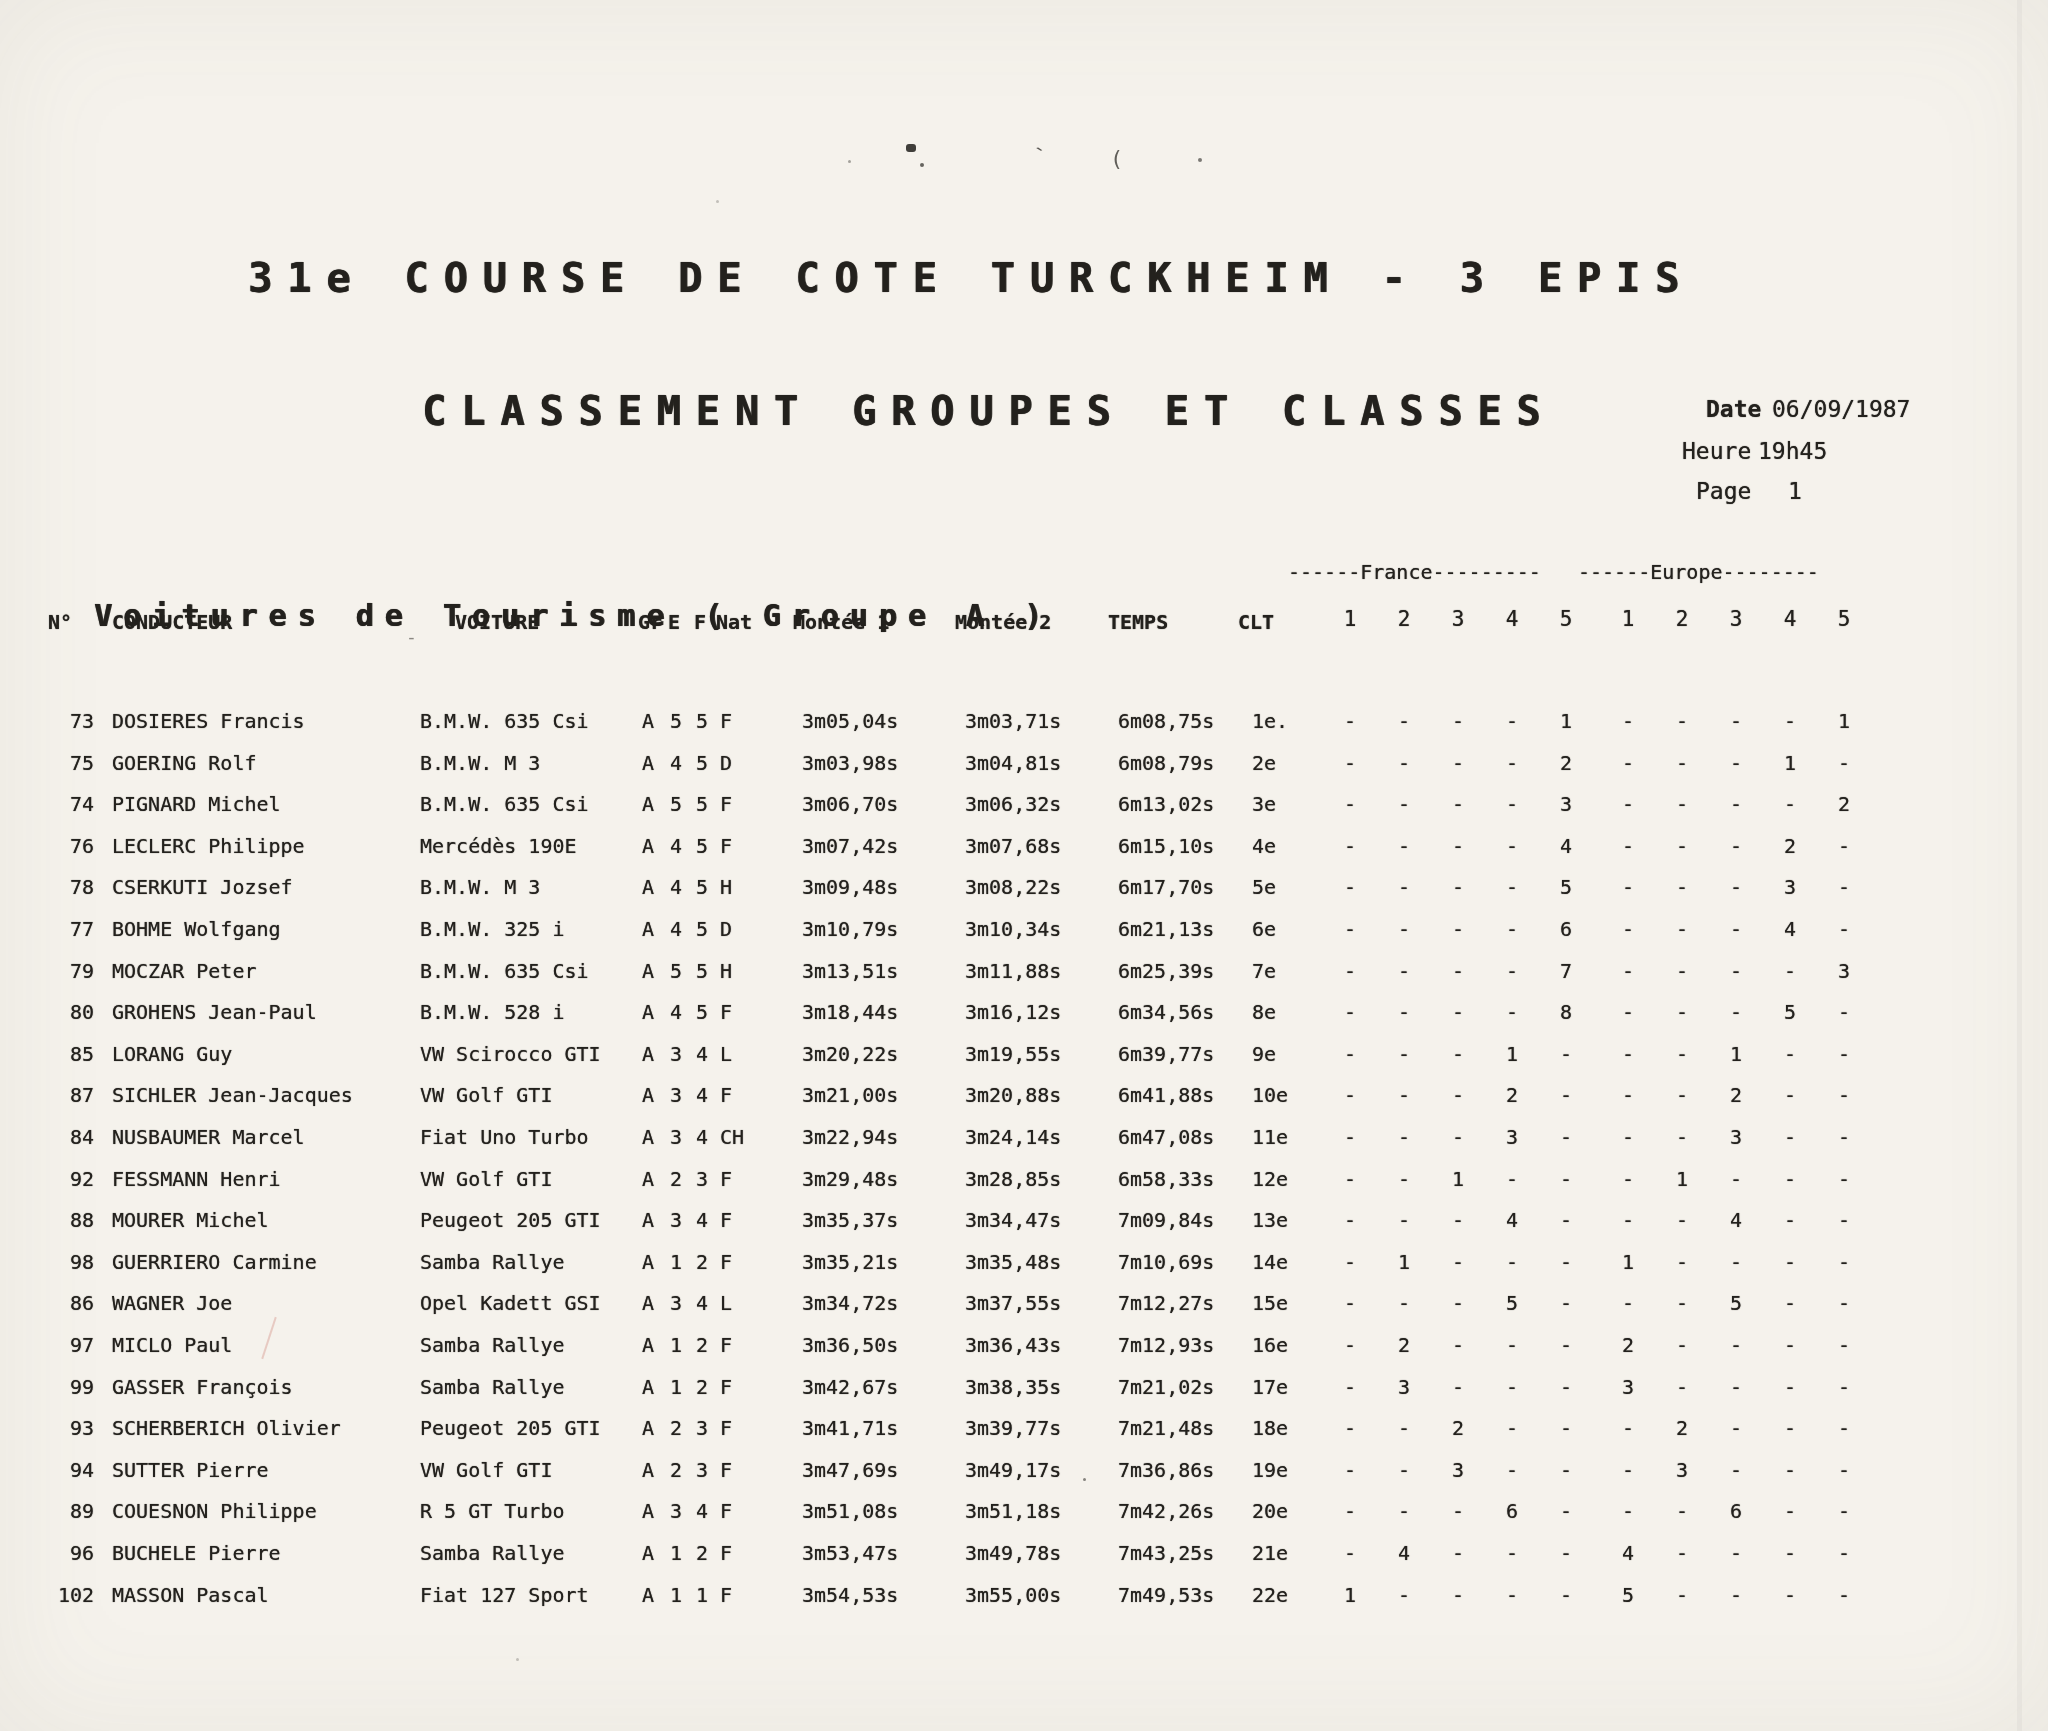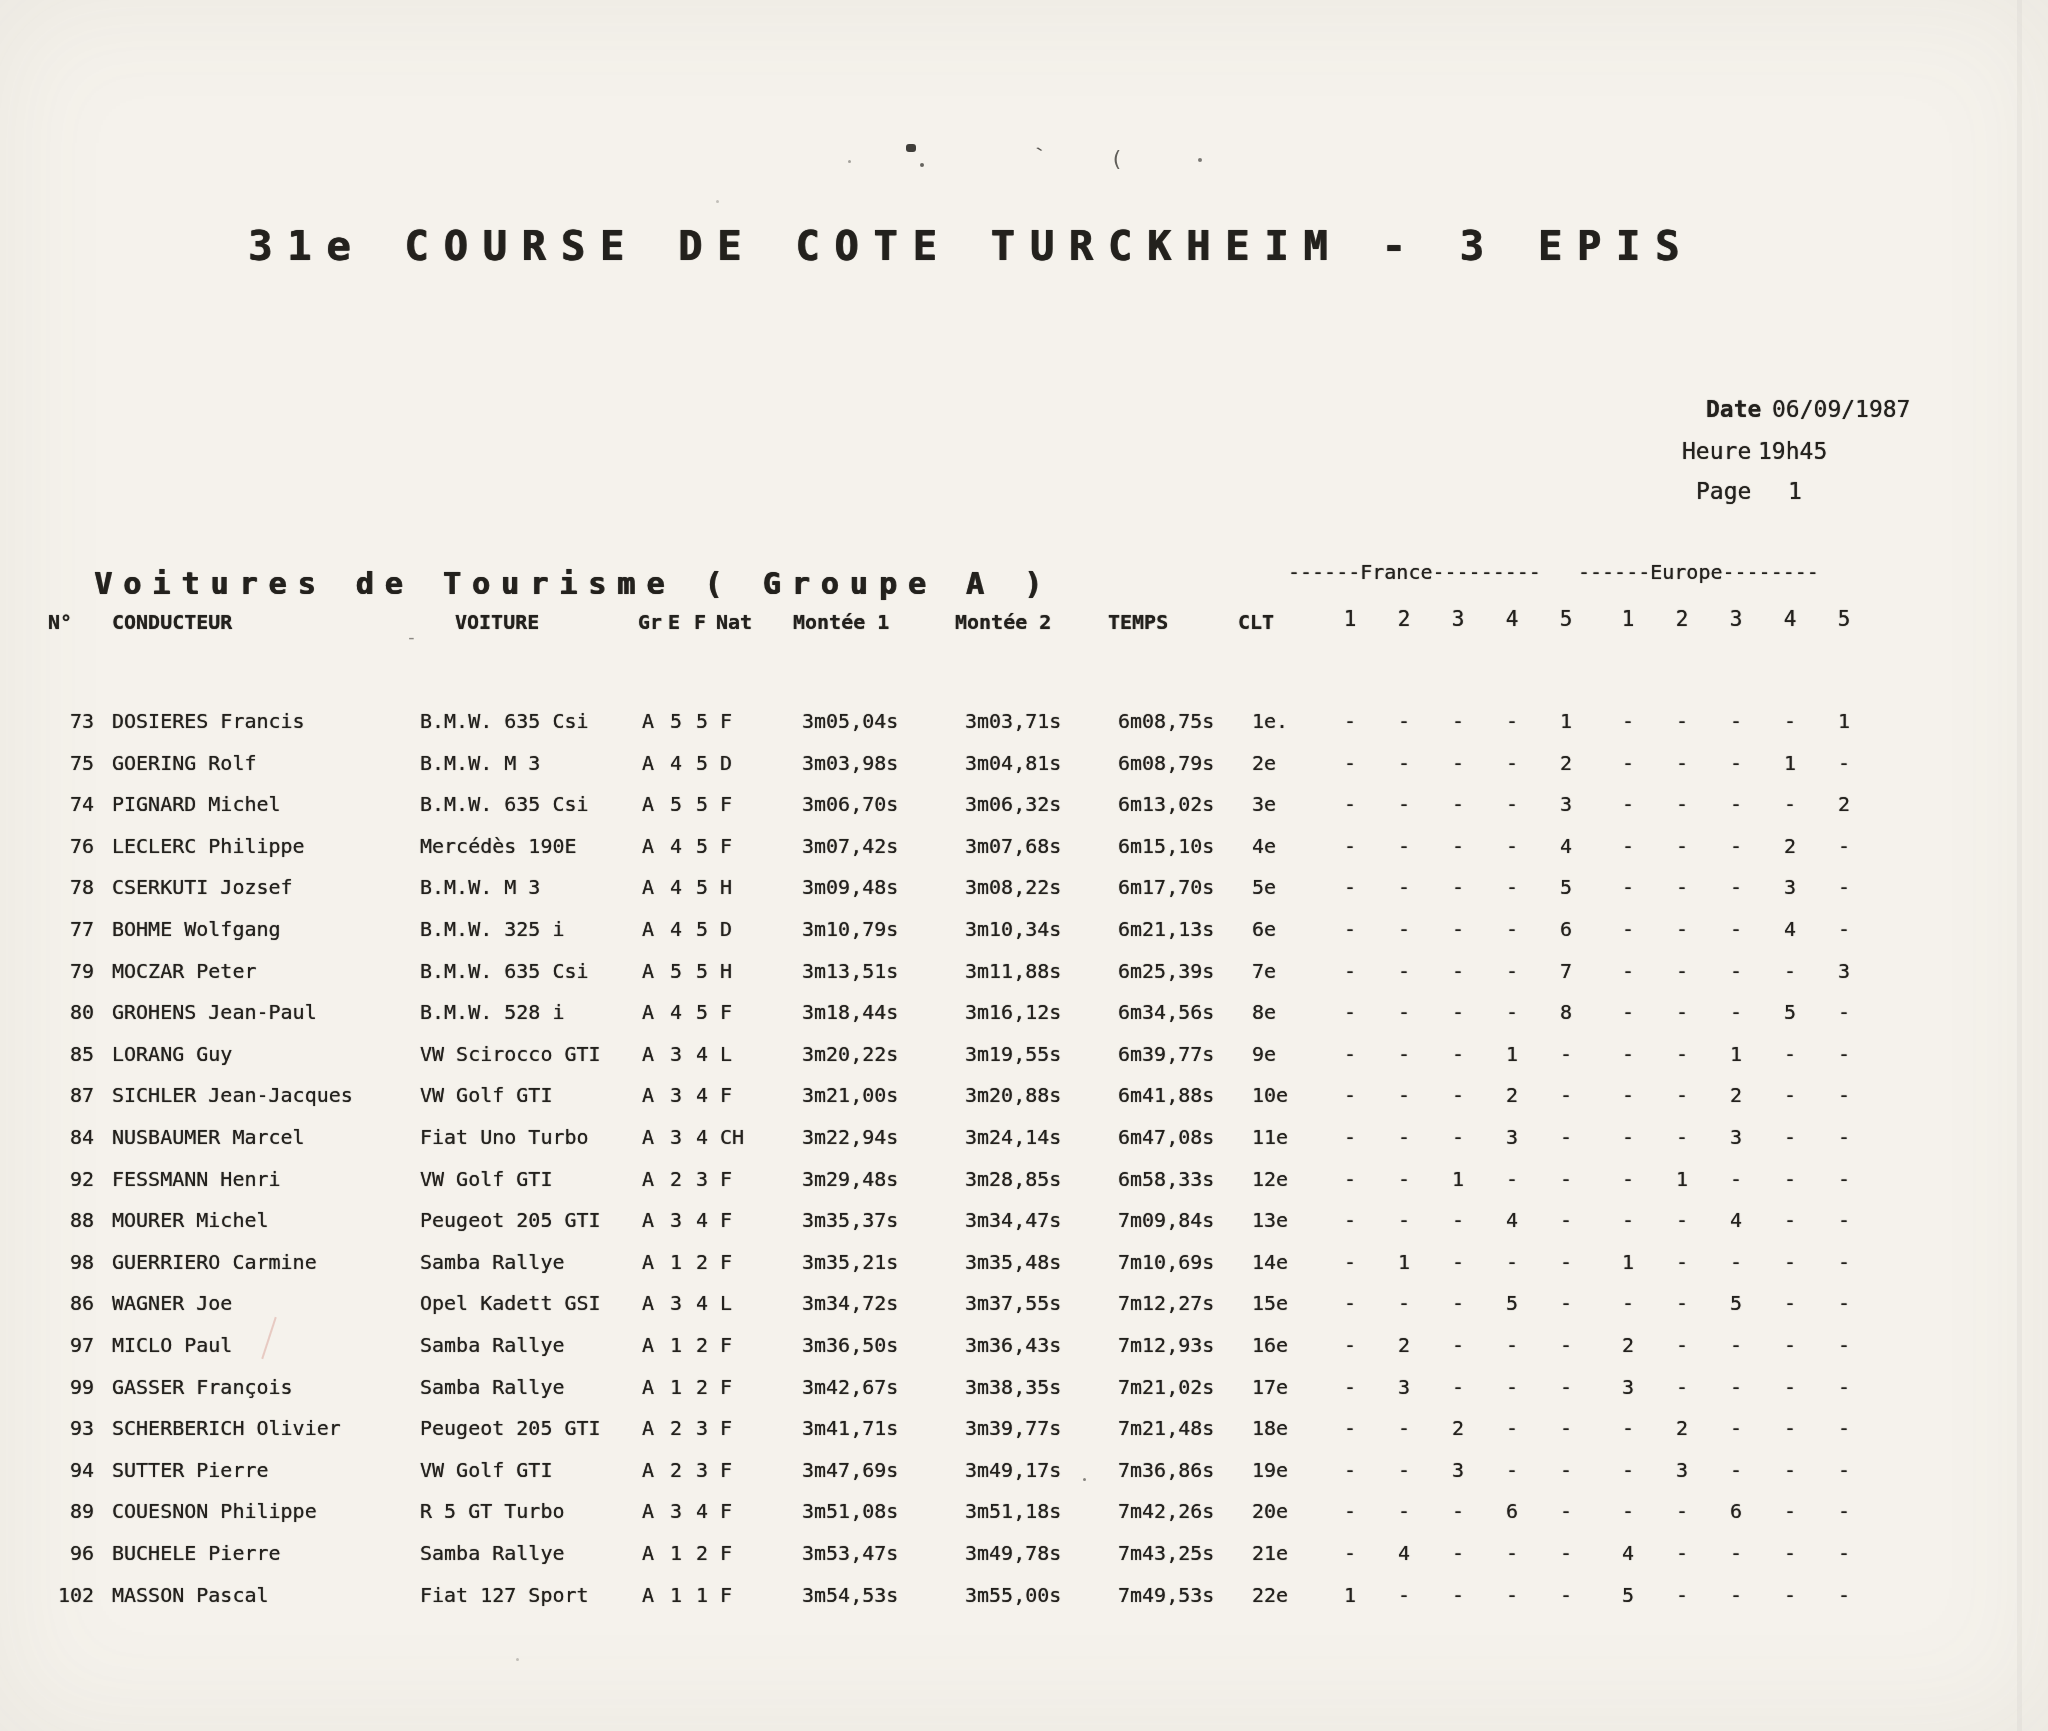--- a/index.html
+++ b/index.html
@@ -8,21 +8,21 @@
     width:2048px;height:1731px;
     background:#f5f2ec;
     overflow:hidden;
     font-family:"DejaVu Sans Mono", monospace;
     color:#23211d;
     box-shadow:inset 0 0 120px rgba(120,110,95,0.08);
   }
   .abs{position:absolute;white-space:pre;}
   
   .ink{text-shadow:0 0 1px rgba(35,33,29,0.85);}
-  .heavy{font-weight:bold;text-shadow:1px 0 0 rgba(35,33,29,0.9),0 0 1px rgba(35,33,29,0.7);}
+  .heavy{font-weight:bold;text-shadow:1px 0 0 rgba(35,33,29,0.9),0 0 1px rgba(35,33,29,0.7);margin-top:32px;}
 
   
   .t-title{left:248px;top:224px;font-size:40px;letter-spacing:15px;line-height:1.1;}
   .t-sub{left:488px;top:290px;font-size:31px;letter-spacing:9px;}
   .t-heading{left:422px;top:356px;font-size:40px;letter-spacing:15px;}
 
   .meta-label,.meta-value{font-size:23px;}
   .m-date-l{left:1706px;top:396px;font-weight:bold;}
   .m-date-v{left:1772px;top:396px;}
   .m-time-l{left:1682px;top:438px;}
@@ -84,20 +84,21 @@
   .dashArt{left:406px;top:626px;font-size:18px;opacity:.5;}
   .pencil{left:268px;top:1316px;width:2px;height:44px;background:rgba(205,130,118,0.35);transform:rotate(18deg);}
   .edge{right:26px;top:0;width:5px;height:1731px;background:rgba(60,55,45,0.04);}
 </style>
 </head>
 <body>
 
 <div class="page">
 
   <div class="abs t-title heavy">31e COURSE DE COTE TURCKHEIM - 3 EPIS</div>
+  <div class="abs t-heading heavy">CLASSEMENT GROUPES ET CLASSES</div>
 
   <div class="abs m-date-l meta-label ink">Date</div>
   <div class="abs m-date-v meta-value ink">06/09/1987</div>
   <div class="abs m-time-l meta-label ink">Heure</div>
   <div class="abs m-time-v meta-value ink">19h45</div>
   <div class="abs m-page-l meta-label ink">Page</div>
   <div class="abs m-page-v meta-value ink">1</div>
 
   <div class="abs section-title heavy">Voitures de Tourisme ( Groupe A )</div>
 

